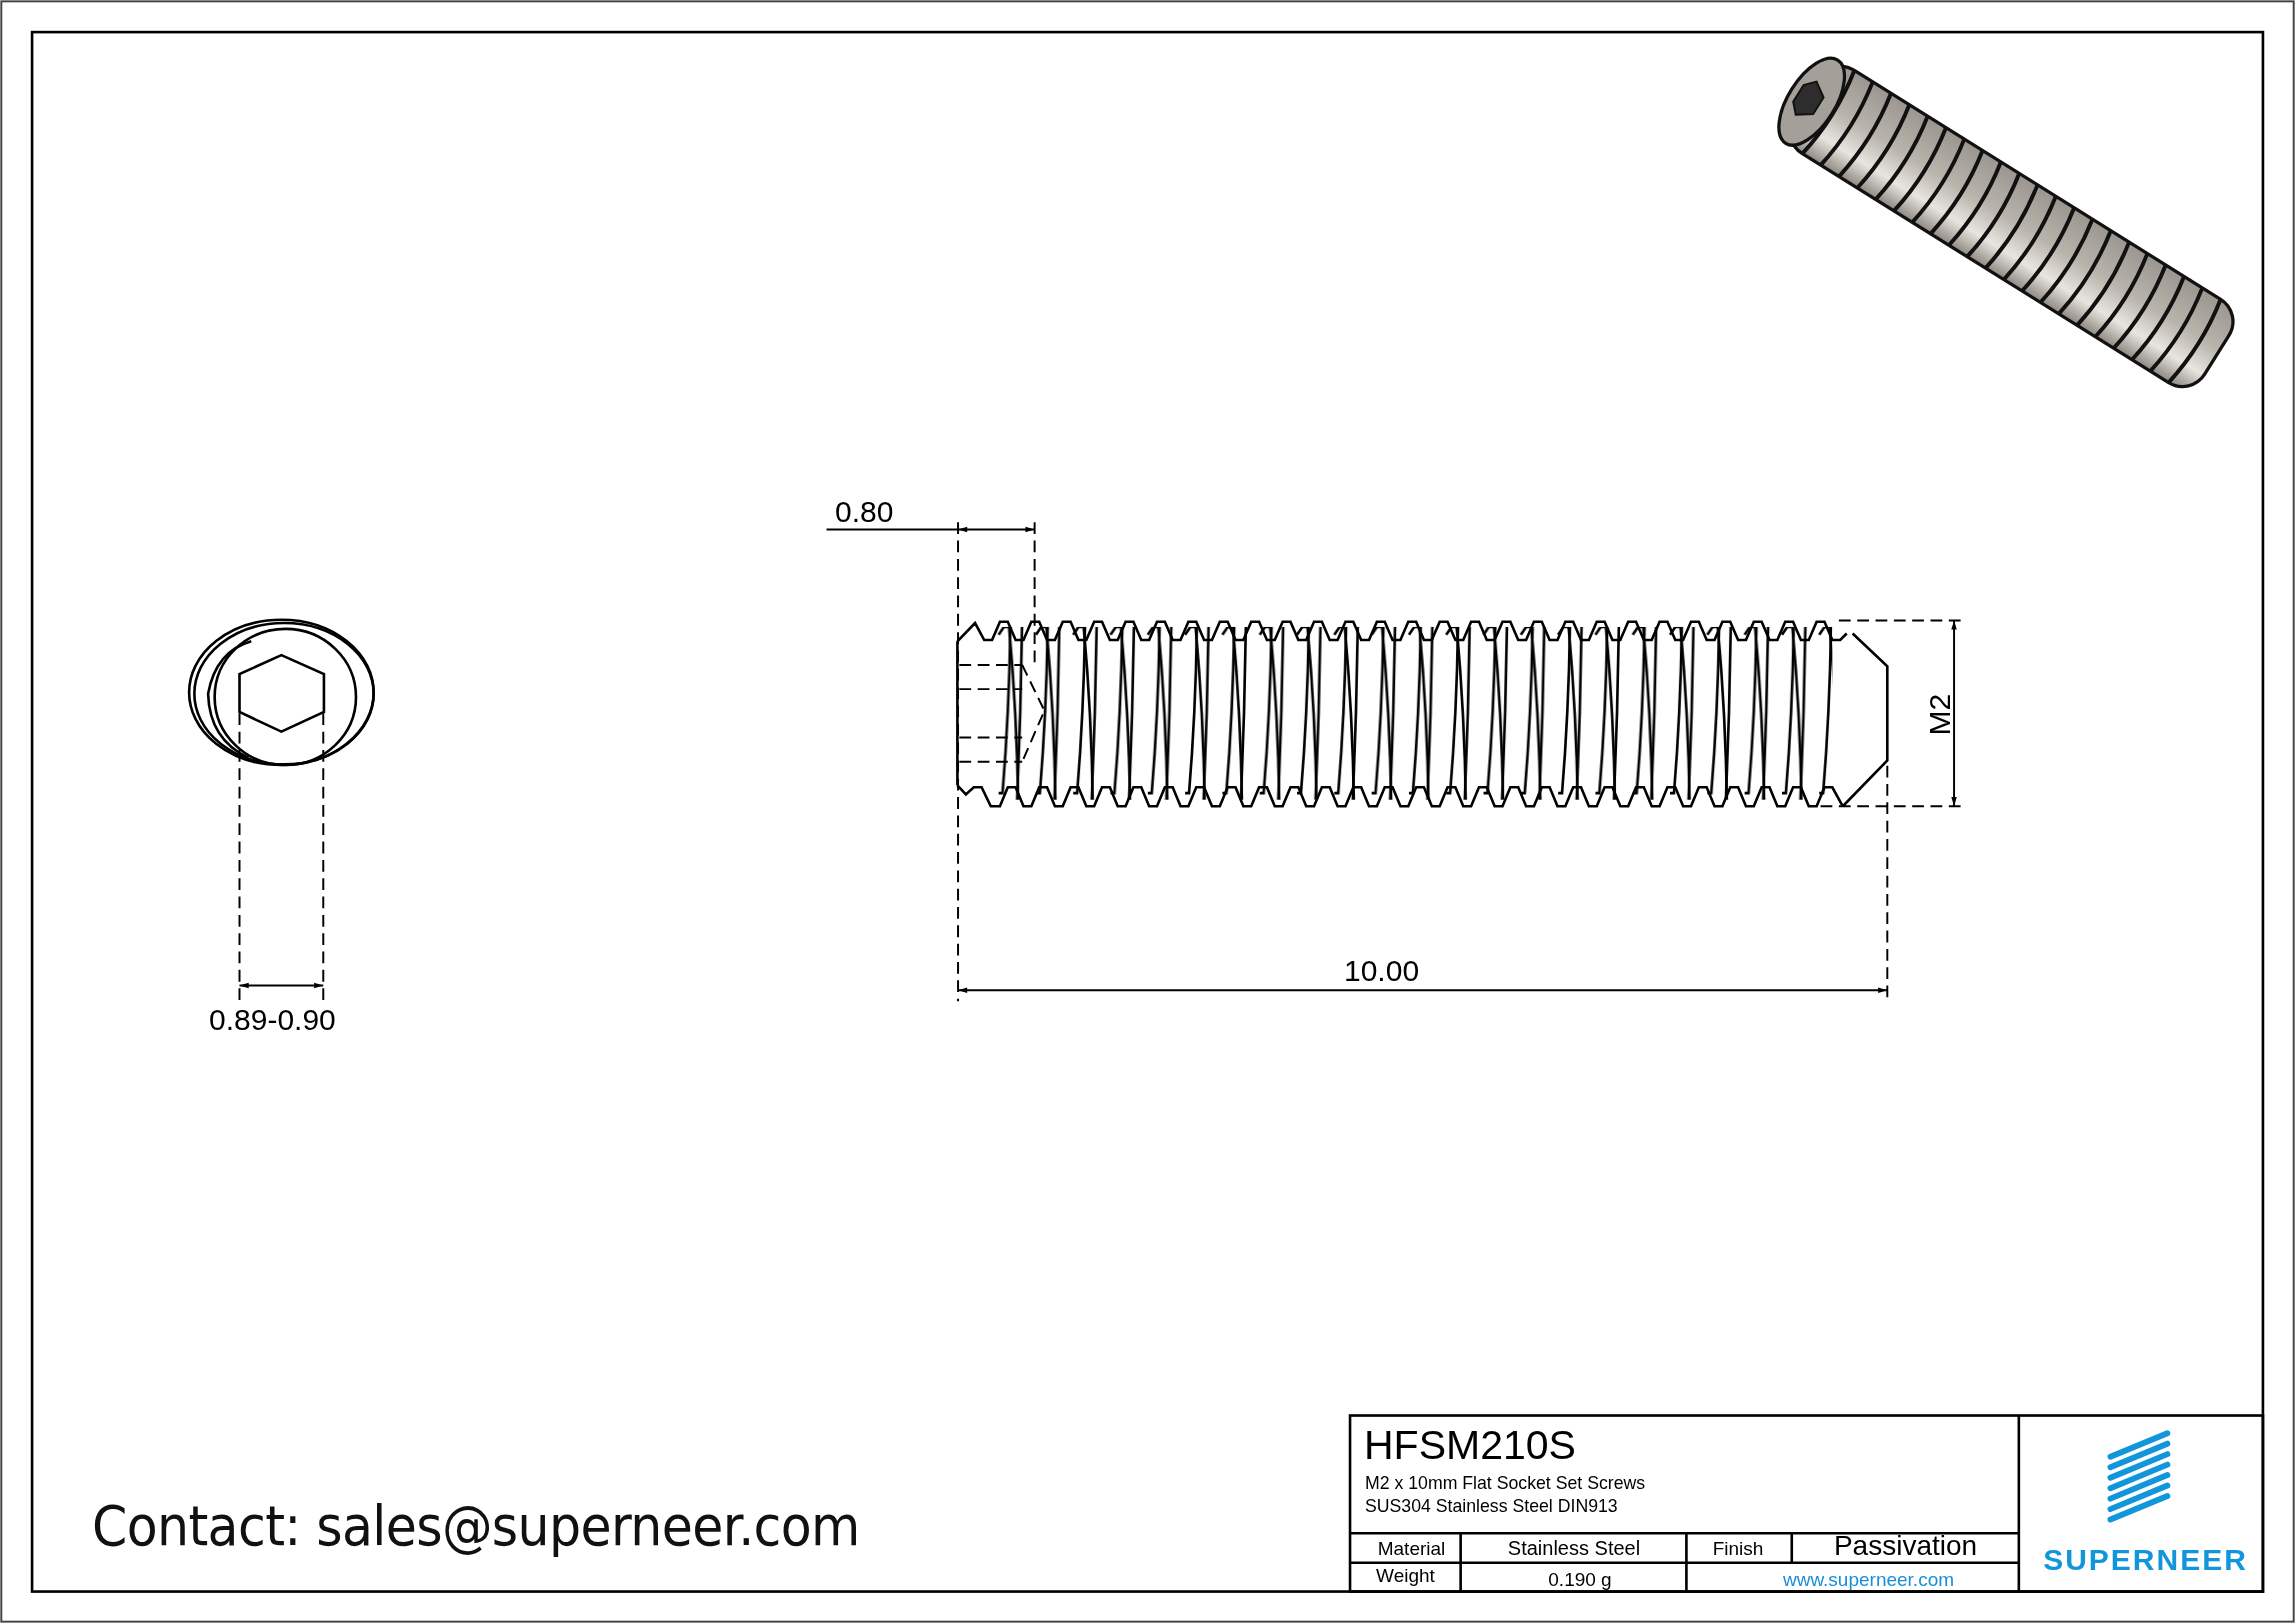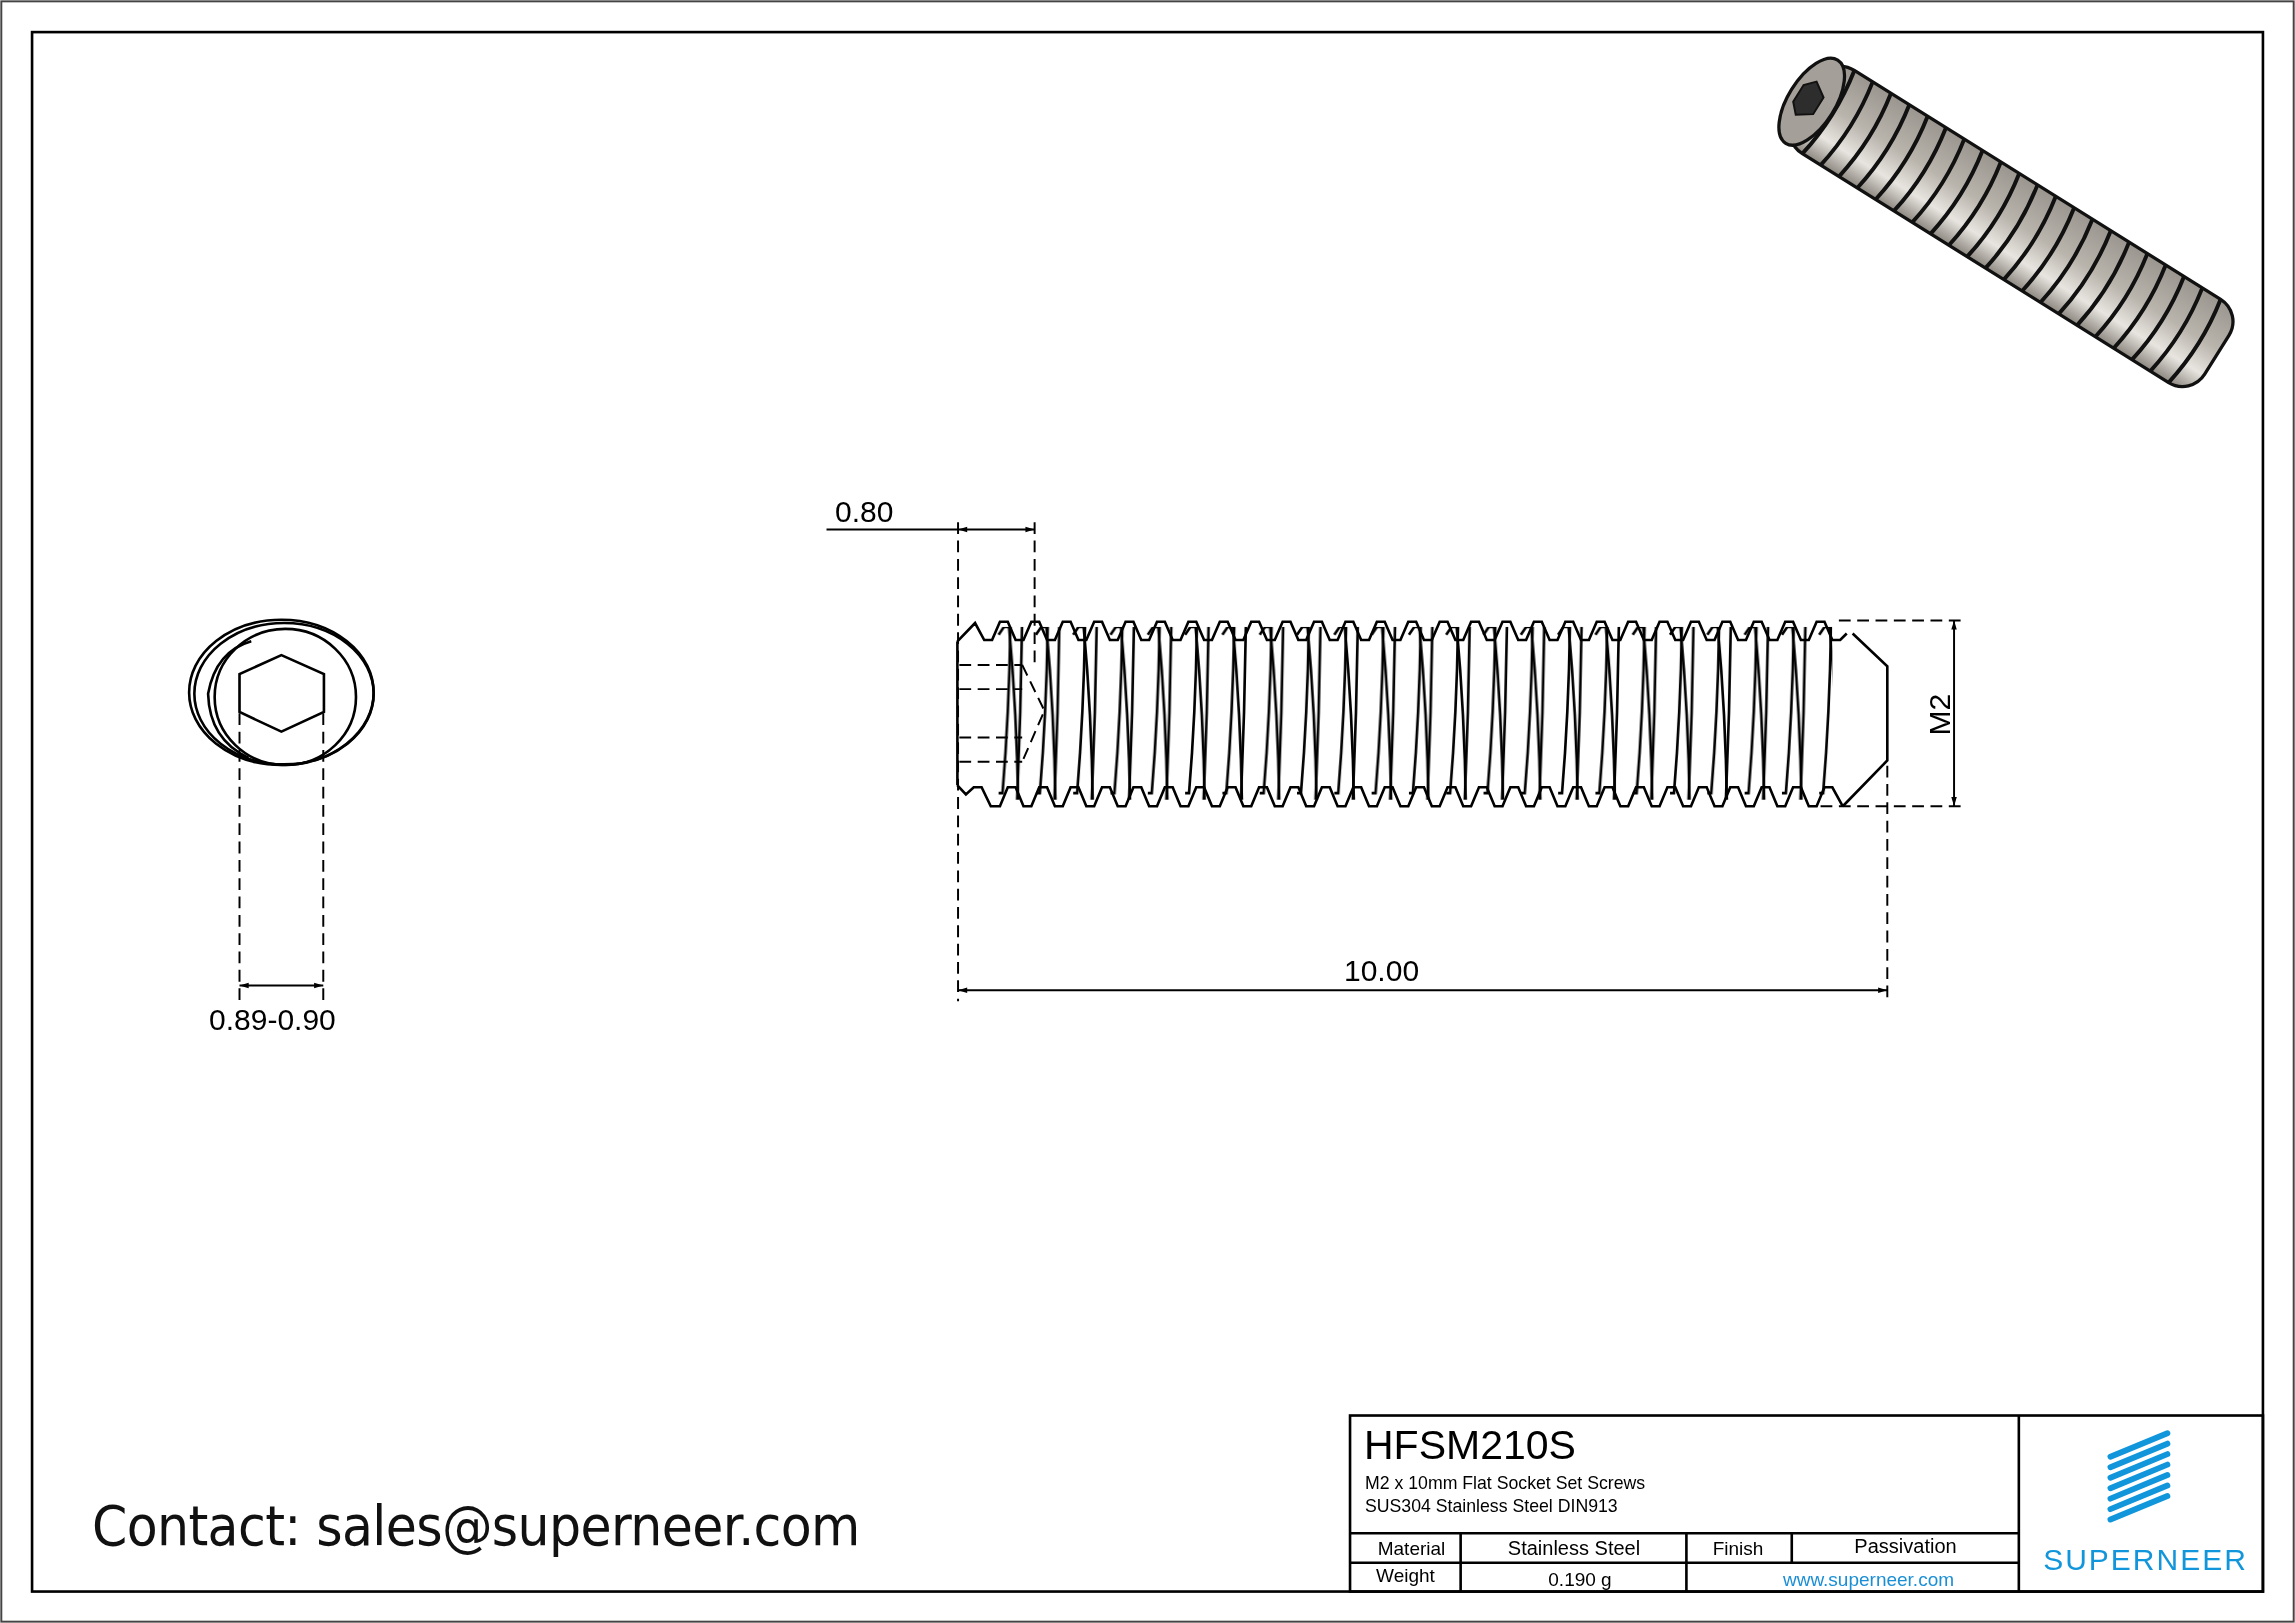--- a/index.html
+++ b/index.html
@@ -5,21 +5,21 @@
   html,body{margin:0;padding:0;background:#fff;}
   body{width:2295px;height:1623px;position:relative;overflow:hidden;font-family:"Liberation Sans",sans-serif;}
   #sheet{position:absolute;left:0;top:0;}
   .contact{position:absolute;left:92px;top:1494px;font-family:"DejaVu Sans",sans-serif;font-size:55px;color:#111;letter-spacing:-0.7px;white-space:nowrap;transform:scaleX(0.92);transform-origin:left top;}
   .tb-text{position:absolute;color:#000;white-space:nowrap;}
   .tb-part{left:1364px;top:1422px;font-size:41px;font-weight:normal;}
   .tb-desc1{left:1365px;top:1473px;font-size:17.7px;}
   .tb-desc2{left:1365px;top:1496px;font-size:17.7px;}
   .cell{position:absolute;display:flex;align-items:center;justify-content:center;font-size:19px;color:#000;}
   .link{color:#1a8fd6;padding-left:15px;}
-  .brand{position:absolute;left:2034px;top:1543px;width:223px;text-align:center;font-size:30px;font-weight:normal;color:#1296db;letter-spacing:2px;}
+  .brand{position:absolute;left:2034px;top:1543px;width:223px;text-align:center;font-size:30px;font-weight:bold;color:#1296db;letter-spacing:2px;}
   .dim{position:absolute;font-size:30px;color:#000;white-space:nowrap;}
 </style>
 </head>
 <body>
 
 <svg id="sheet" width="2295" height="1623" viewBox="0 0 3507 2480" xmlns="http://www.w3.org/2000/svg">
   <defs>
     <linearGradient id="metal" x1="0" y1="0" x2="0" y2="1">
       <stop offset="0" stop-color="#9a958e"></stop>
       <stop offset="0.45" stop-color="#b9b4ac"></stop>
@@ -147,19 +147,19 @@
 
 <div class="contact">Contact: sales@superneer.com</div>
 
 <div class="tb-text tb-part">HFSM210S</div>
 <div class="tb-text tb-desc1">M2 x 10mm Flat Socket Set Screws</div>
 <div class="tb-text tb-desc2">SUS304 Stainless Steel DIN913</div>
 
 <div class="cell" style="left:1350px;top:1535px;width:123px;height:28px;">Material</div>
 <div class="cell" style="left:1461px;top:1534px;width:226px;height:28px;font-size:20px;">Stainless Steel</div>
 <div class="cell" style="left:1687px;top:1535px;width:102px;height:28px;">Finish</div>
-<div class="cell" style="left:1792px;top:1532px;width:227px;height:28px;font-size:20px;">Passivation</div>
+<div class="cell" style="left:1792px;top:1532px;width:227px;height:28px;font-size:28px;">Passivation</div>
 <div class="cell" style="left:1350px;top:1563px;width:111px;height:26px;">Weight</div>
 <div class="cell" style="left:1461px;top:1566px;width:238px;height:27.5px;">0.190 g</div>
 <div class="cell link" style="left:1687px;top:1566px;width:333px;height:27.5px;">www.superneer.com</div>
 
 <div class="brand">SUPERNEER</div>
 
 
 </body></html>

